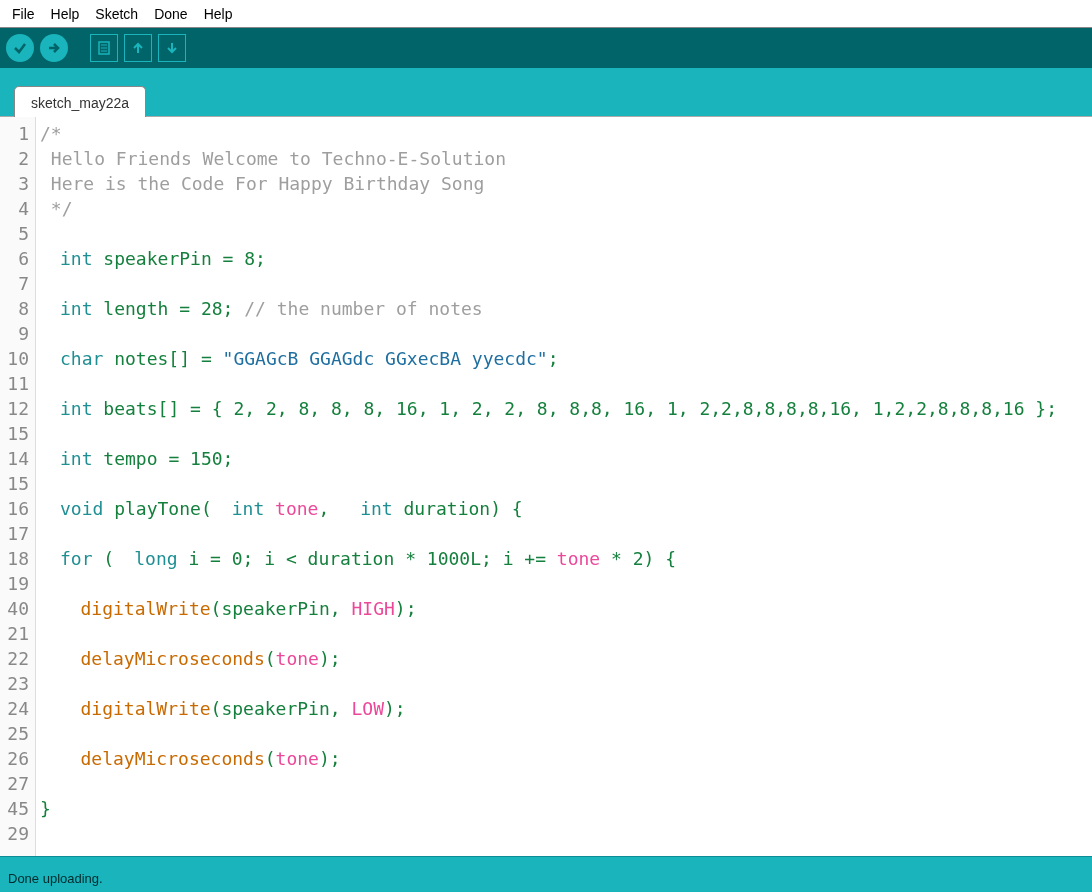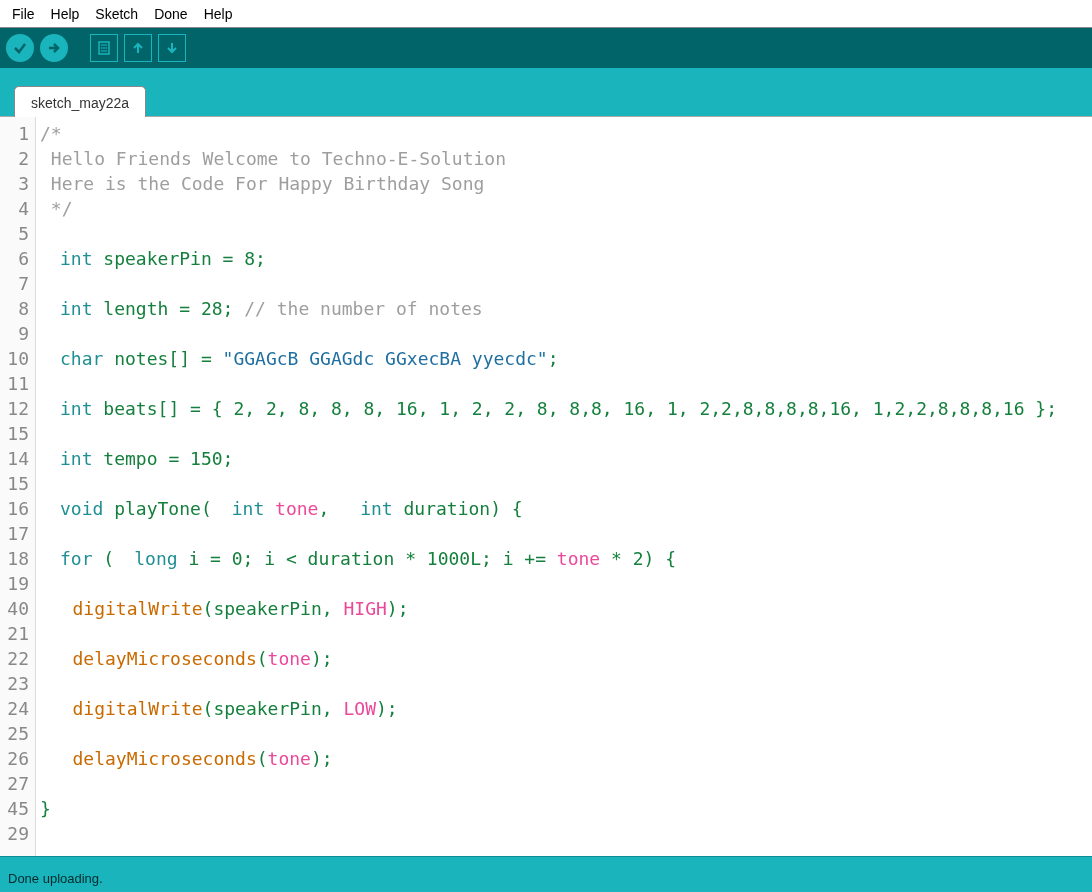--- a/index.html
+++ b/index.html
@@ -83,21 +83,21 @@
   .code {
     flex:1;
     padding: 4px 0 4px 4px;
     white-space: pre;
     color:#000;
   }
   .code .line { height:25px; display:block; }
   .tok-comment { color:#9e9e9e; }
   .tok-type    { color:#1f8f93;margin-left:20px; }
   .tok-string  { color:#1f6fa0; }
-  .tok-func    { color:#c96a00; }
+  .tok-func    { color:#c96a00;margin-left:8px; }
   .tok-const   { color:#ec4899; }
   .tok-plain   { color:#15803d; }
   
   .statusbar {
     height: 44px;
     background: #19B4BC;
     border-top:1px solid #0b8d93;
     color:#002a2c;
     font-size: 13px;
     display:flex;

